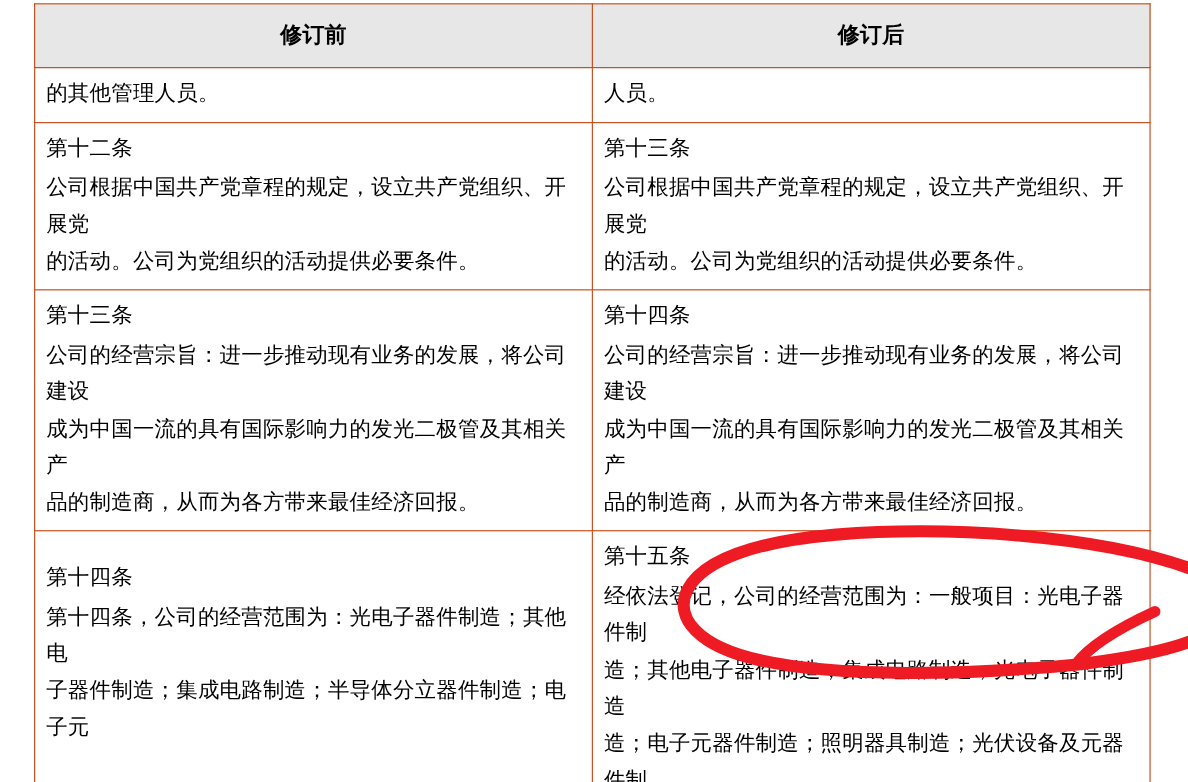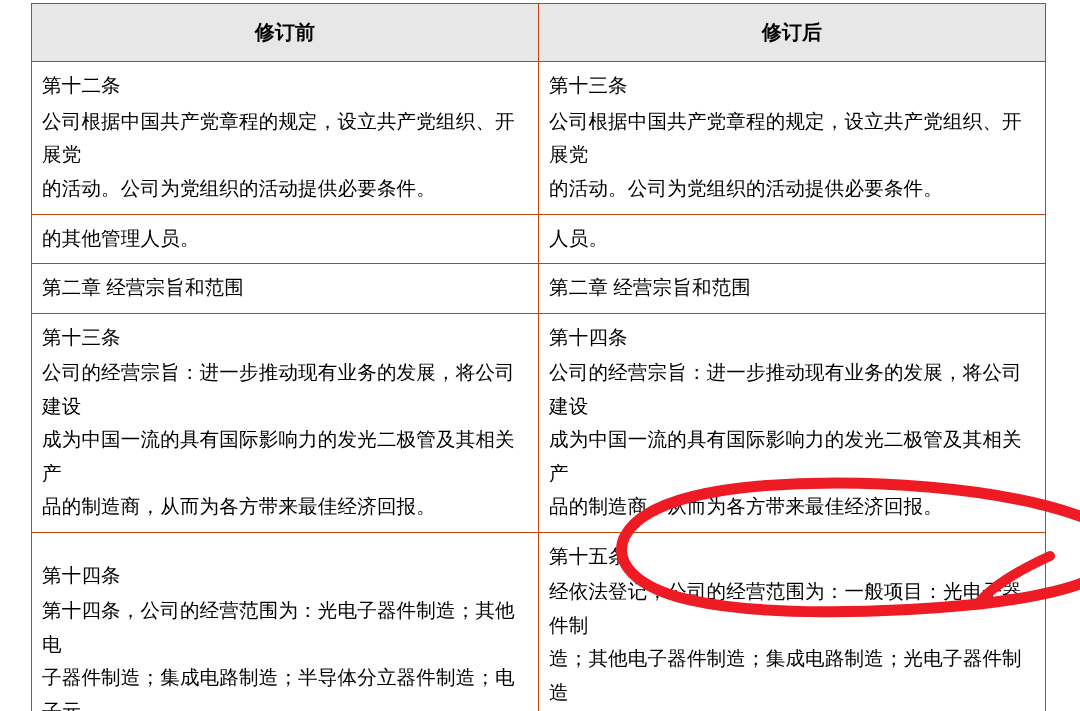--- a/index.html
+++ b/index.html
@@ -76,48 +76,40 @@
       </colgroup>
     <thead>
       <tr>
         <th>修订前</th>
         <th>修订后</th>
       </tr>
     </thead>
     <tbody>
       <tr>
         <td class="cell">
+          <p>的其他管理人员。</p>
+        </td>
+        <td class="cell">
+          <p>人员。</p>
+        </td>
+      </tr>
+
+      <tr>
+        <td class="cell">
           <p class="heading">第十二条</p>
           <p>公司根据中国共产党章程的规定，设立共产党组织、开展党</p>
           <p>的活动。公司为党组织的活动提供必要条件。</p>
         </td>
         <td class="cell">
           <p class="heading">第十三条</p>
           <p>公司根据中国共产党章程的规定，设立共产党组织、开展党</p>
           <p>的活动。公司为党组织的活动提供必要条件。</p>
         </td>
       </tr>
 
-      <tr>
-        <td class="cell">
-          <p>的其他管理人员。</p>
-        </td>
-        <td class="cell">
-          <p>人员。</p>
-        </td>
-      </tr>
-
-      <tr>
-        <td class="cell">
-          <p>第二章  经营宗旨和范围</p>
-        </td>
-        <td class="cell">
-          <p>第二章  经营宗旨和范围</p>
-        </td>
-      </tr>
 
       <tr>
         <td class="cell">
           <p class="heading">第十三条</p>
           <p>公司的经营宗旨：进一步推动现有业务的发展，将公司建设</p>
           <p>成为中国一流的具有国际影响力的发光二极管及其相关产</p>
           <p>品的制造商，从而为各方带来最佳经济回报。</p>
         </td>
         <td class="cell">
           <p class="heading">第十四条</p>

